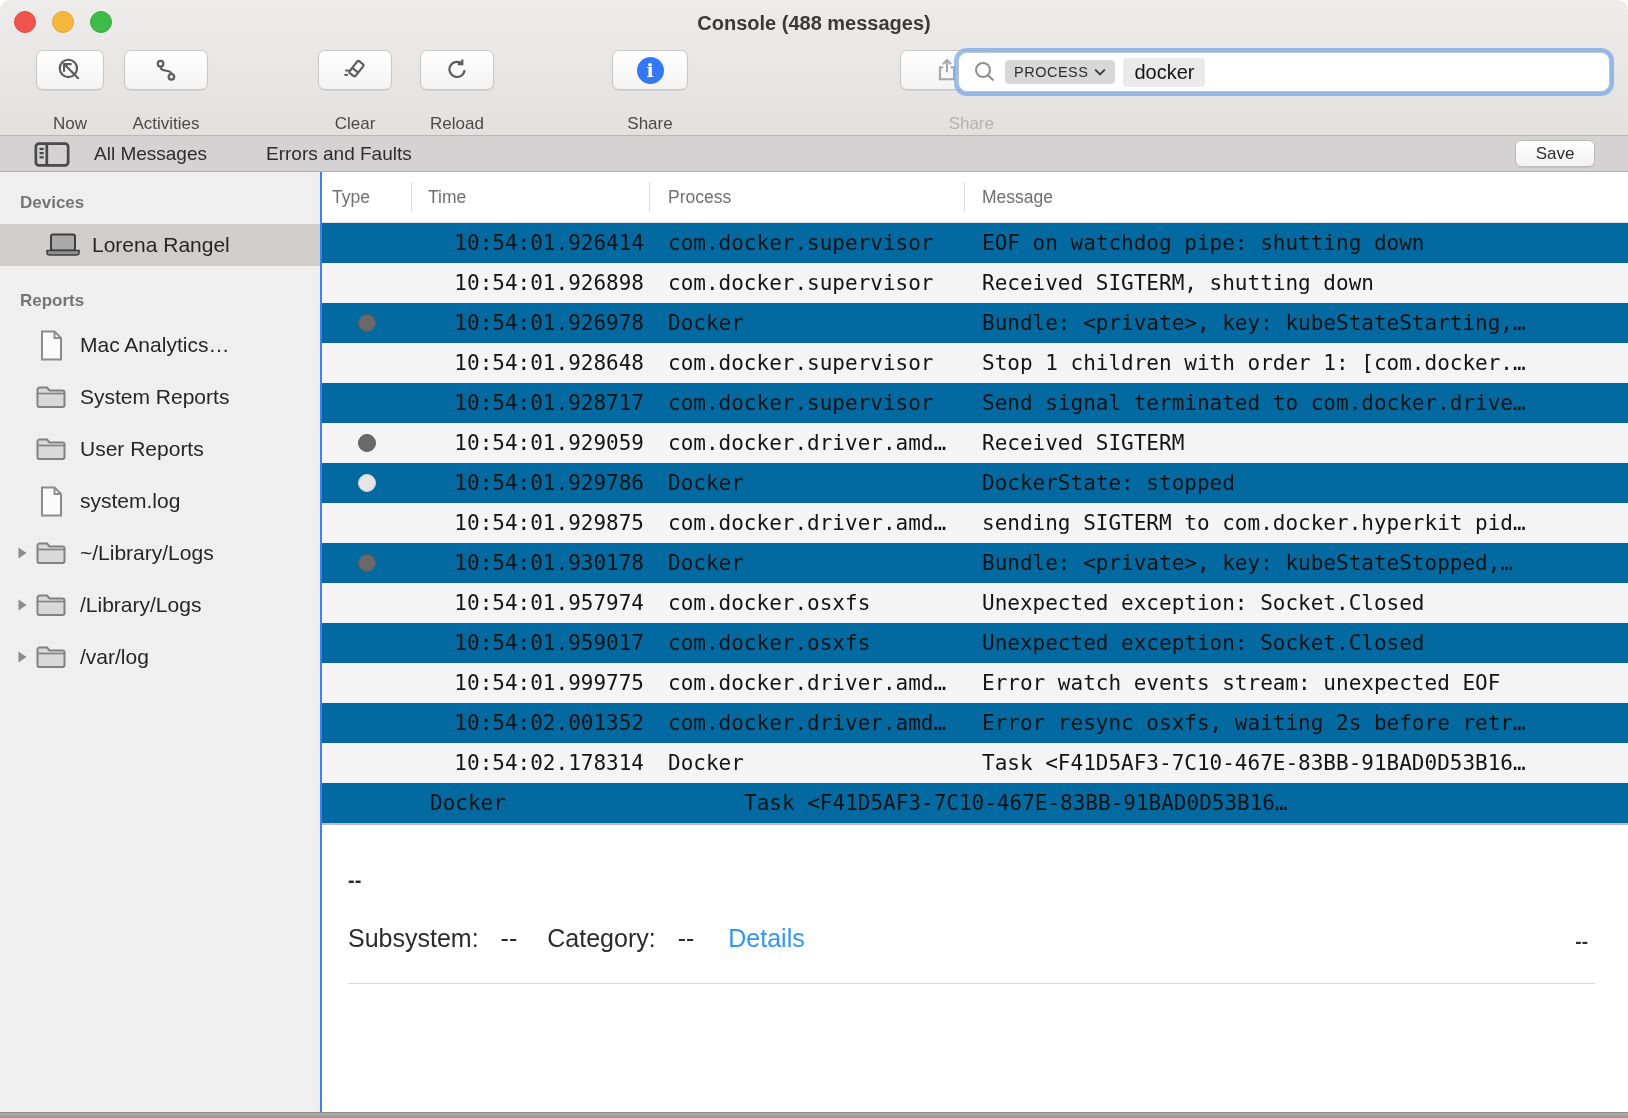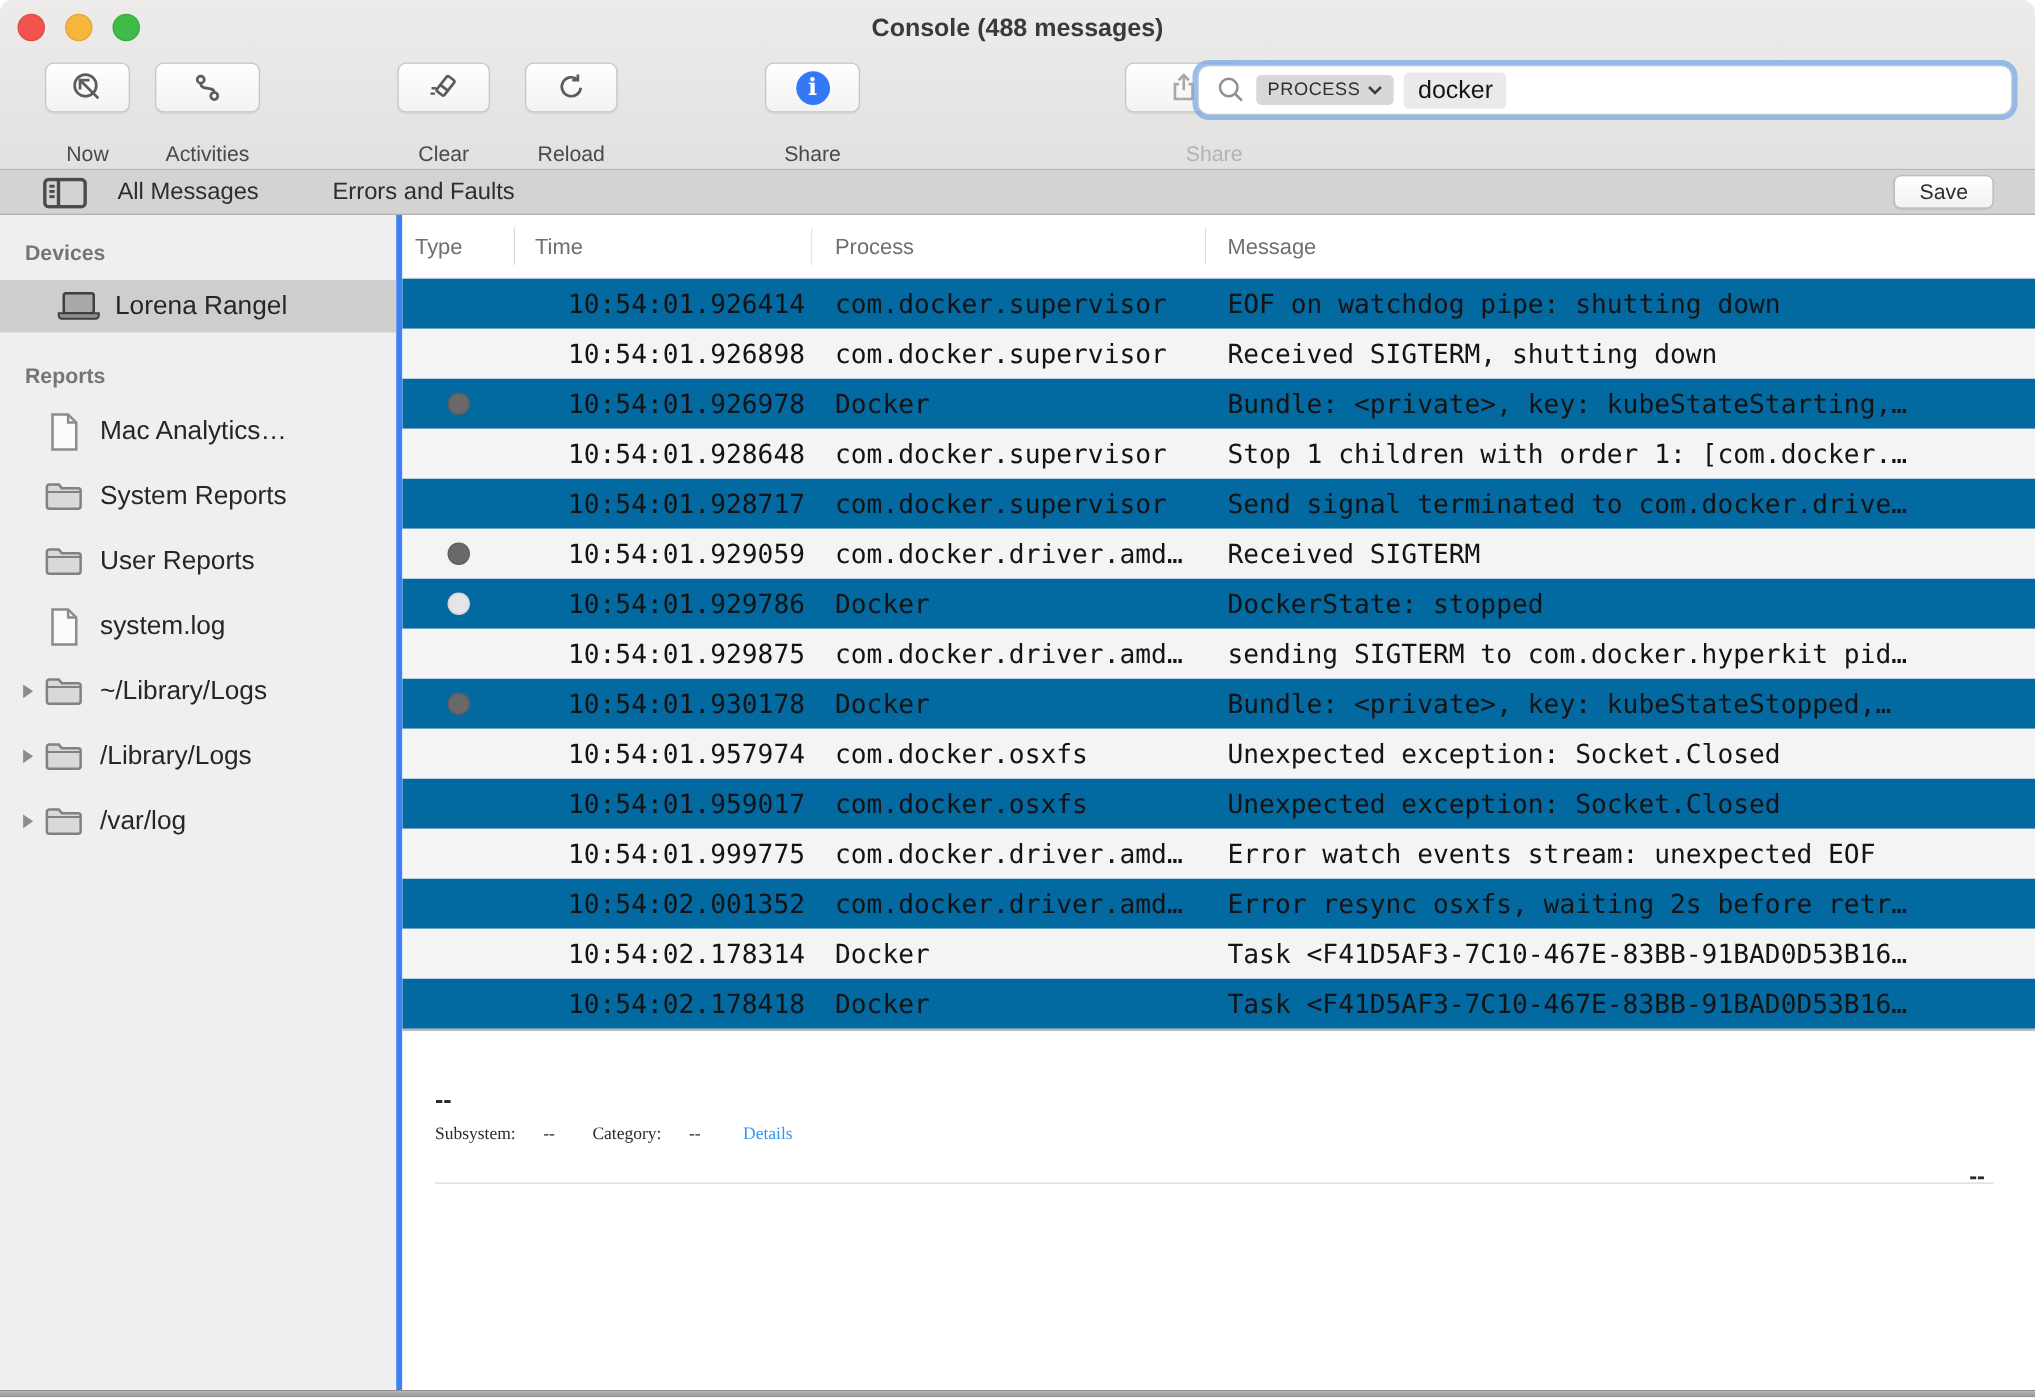--- a/index.html
+++ b/index.html
@@ -44,21 +44,21 @@
   .tabbar { position:relative; height:36px; flex:0 0 36px; background:#d4d2d2; border-bottom:1px solid #b2b0af; }
   .sidebar-toggle { position:absolute; left:34px; top:6px; width:40px; height:24px; display:flex; align-items:center; cursor:default; }
   .tab-item { position:absolute; top:0; height:21px; line-height:35px; font-size:19px; color:#2d2d2d; cursor:default; }
   .tab-all    { left:94px; }
   .tab-errors { left:266px; }
   .save-btn { position:absolute; right:33px; top:4px; width:80px; height:27px; background:linear-gradient(180deg,#ffffff,#f3f2f2); border:1px solid #bdbbba; border-radius:6px; font-size:17px; color:#2e2e2e; text-align:center; line-height:25px; box-shadow:0 1px 1px rgba(0,0,0,0.08); }
 
   
   .content { flex:1 1 auto; display:flex; min-height:0; }
 
-  .sidebar { flex:0 0 322px; background:#f0efef; border-right:5px solid #3b82f6; padding-top:18px; overflow:hidden; }
+  .sidebar { flex:0 0 322px; background:#f0efef; border-right:2px solid #3b82f6; padding-top:18px; overflow:hidden; }
   .sb-section-title { height:26px; line-height:26px; padding-left:20px; font-size:17px; font-weight:bold; color:#757575; }
   .sb-item { height:42px; display:flex; align-items:center; margin-top:10px; font-size:21px; color:#262626; cursor:default; }
   .sb-item .tri-slot { width:20px; margin-left:12px; display:flex; justify-content:center; }
   .sb-item .icon-slot { width:38px; display:flex; justify-content:center; margin-right:10px; }
   .sb-item.selected { background:#cfcecd;padding-left:12px; }
   .sb-gap { height:22px; }
 
   .main { flex:1 1 auto; display:flex; flex-direction:column; min-width:0; background:#ffffff; }
 
   .thead { flex:0 0 50px; display:flex; border-bottom:1px solid #e2e2e2; background:#ffffff; }
@@ -79,21 +79,21 @@
   .c-process { flex:0 0 315px; padding-left:18px; }
   .c-message { flex:1 1 auto;  padding-left:17px; }
   .dot { width:18px; height:18px; border-radius:50%; }
   .dot-dark  { background:#696969; border:1px solid #5d5d5d; }
   .dot-light { background:#e5e5e5; border:1px solid #d4d4d4; }
 
   .table-divider { flex:0 0 2px; background:#bcbaba; }
 
   .detail-pane { flex:1 1 auto; position:relative; background:#ffffff; padding-left:26px; }
   .detail-title { margin-top:44px; font-size:20px; font-weight:bold; color:#2b2b2b; }
-  .detail-meta { margin-top:8px; font-size:14px; color:#2b2b2b; display:flex; align-items:baseline;font-family:Liberation Serif, serif; }
+  .detail-meta { margin-top:32px; font-size:25px; color:#2b2b2b; display:flex; align-items:baseline; }
   .dm-val { margin-left:22px; }
   .dm-cat { margin-left:30px; }
   .dm-link { margin-left:34px; color:#3097f3; cursor:default; }
   .detail-right { position:absolute; right:40px; top:106px; font-size:19px; font-weight:bold; color:#2b2b2b; }
   .detail-hr { margin-top:30px; margin-right:33px; border-top:1px solid #d9d9d9; height:0; }
 
   .bottom-edge { flex:0 0 6px; background:linear-gradient(180deg,#b3b1b0,#969493); border-top:1px solid #8e8c8b; }
 
   svg { display:block; }
 </style>
@@ -429,21 +429,20 @@
             <div class="cell c-message">Error resync osxfs, waiting 2s before retr…</div>
           </div>
           <div class="trow alt">
             <div class="cell c-type"></div>
             <div class="cell c-time">10:54:02.178314</div>
             <div class="cell c-process">Docker</div>
             <div class="cell c-message">Task &lt;F41D5AF3-7C10-467E-83BB-91BAD0D53B16…</div>
           </div>
           <div class="trow">
             <div class="cell c-type"></div>
-            <div class="cell c-time">10:54:02.178418</div>
             <div class="cell c-process">Docker</div>
             <div class="cell c-message">Task &lt;F41D5AF3-7C10-467E-83BB-91BAD0D53B16…</div>
           </div>
         </div>
 
       <div class="table-divider"></div>
 
       <div class="detail-pane">
         <div class="detail-title">--</div>
         <div class="detail-meta">

